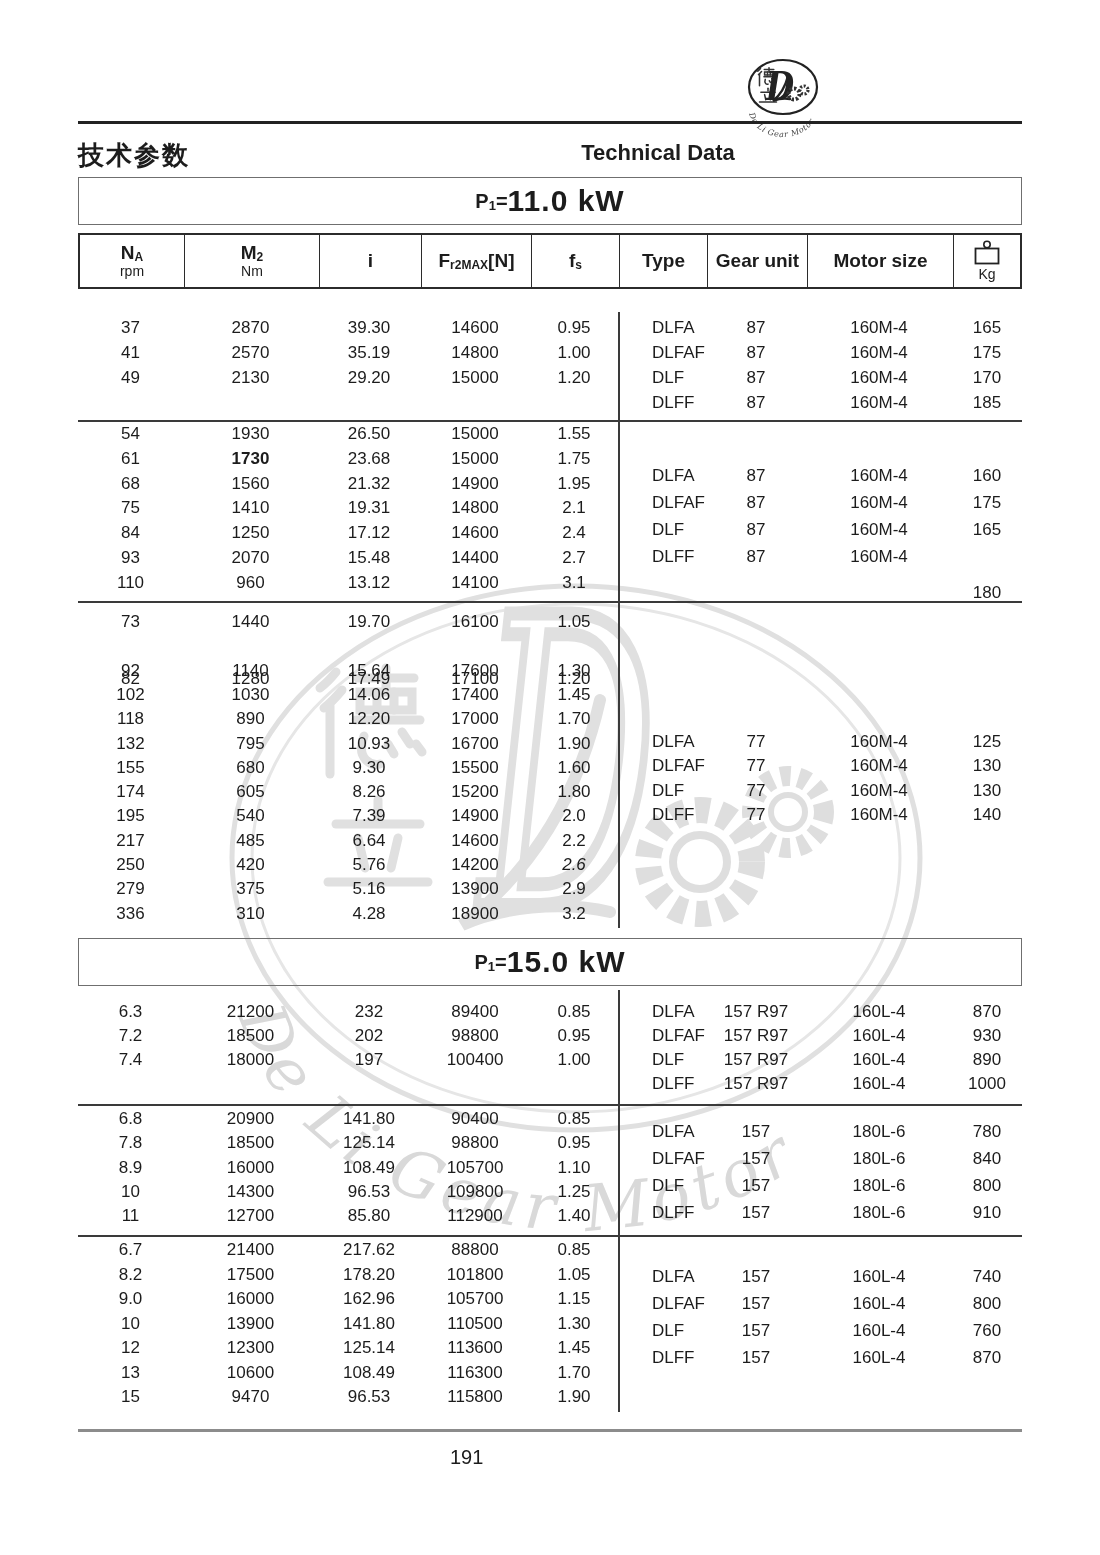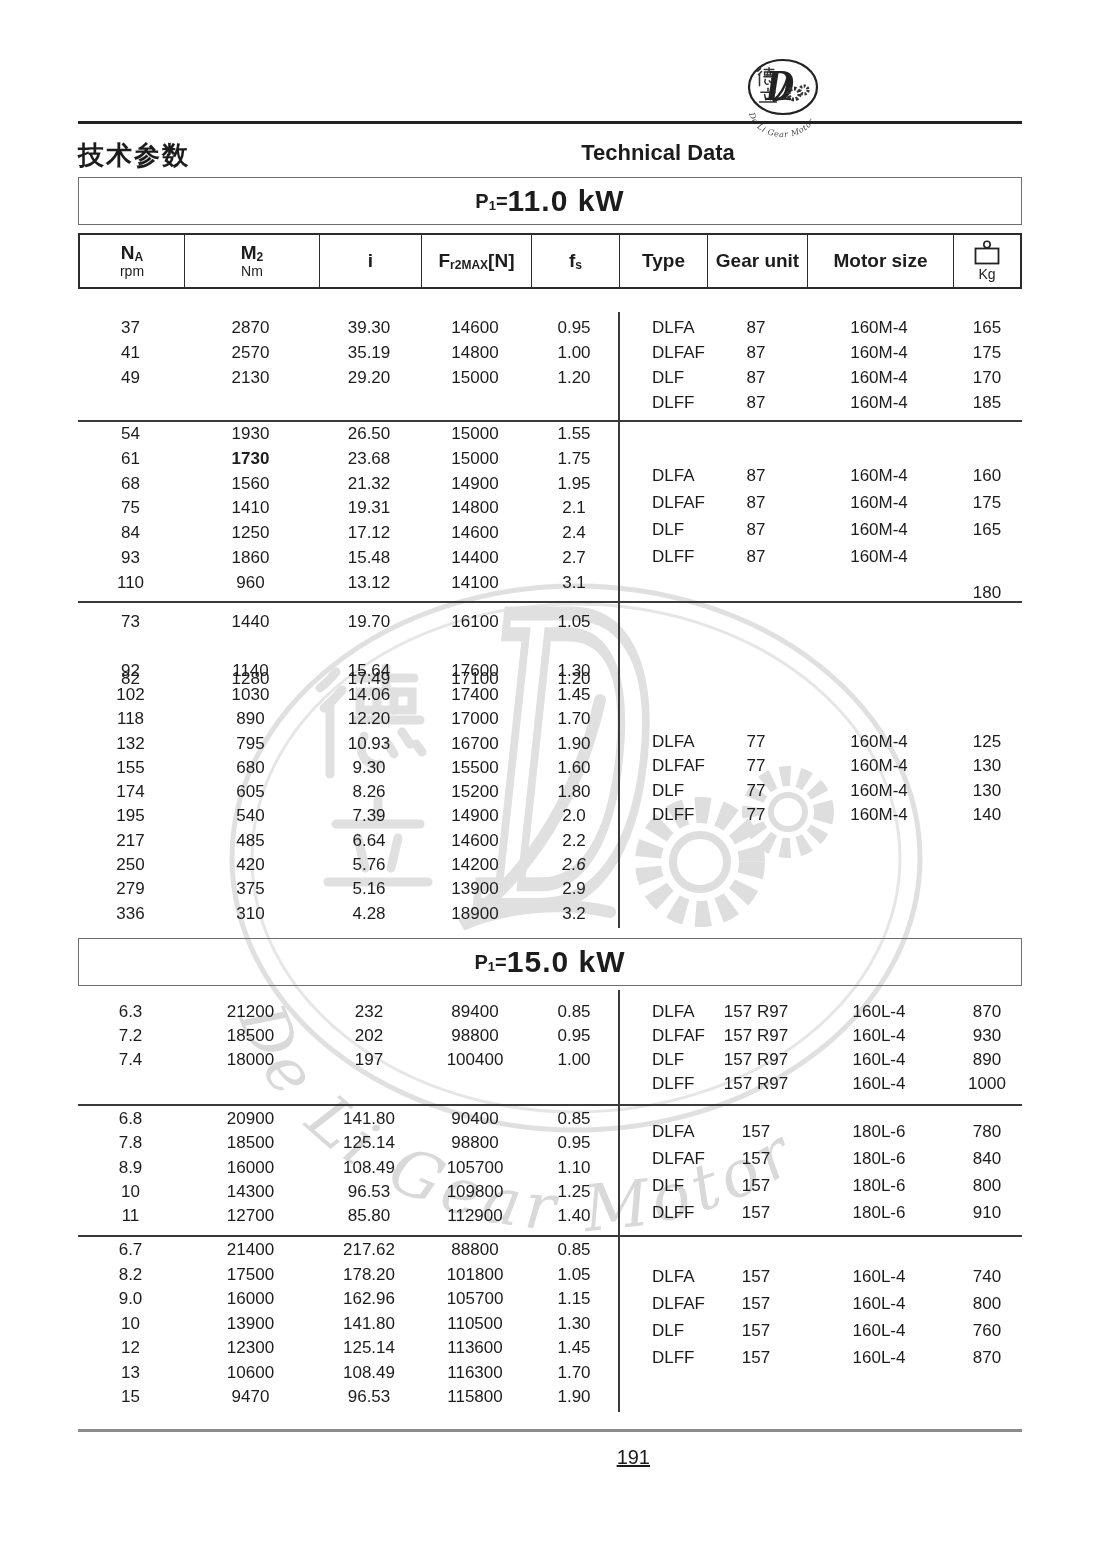--- a/index.html
+++ b/index.html
@@ -34,21 +34,21 @@
   .sub{font-size:12px;font-weight:bold;vertical-align:-2px;}
   
   #data-layer{position:absolute;left:78px;top:0;width:944px;height:1555px;}
   .drow{position:absolute;height:22px;line-height:22px;display:flex;font-size:17px;white-space:nowrap;}
   .cell{text-align:center;}
   .cell.type{text-align:left;padding-left:34px;box-sizing:border-box;}
   .hsep{position:absolute;left:0;width:944px;height:1.6px;background:#3a3a3a;}
   .vdiv{position:absolute;width:1.6px;background:#3a3a3a;}
   
   .bottom-rule{position:absolute;left:78px;top:1429px;width:944px;height:3px;background:#8c8c8c;}
-  .page-num{position:absolute;left:450px;top:1446px;width:200px;text-align:right;font-size:20px;text-decoration:underline;}
+  .page-num{position:absolute;left:450px;top:1446px;width:200px;text-align:left;font-size:20px;}
   .kg-icon{display:block;margin-bottom:1px;}
 </style>
 </head>
 <body>
 
 <div class="page">
 
   <svg id="watermark" class="layer" width="1100" height="1555" viewBox="0 0 1100 1555">
     <defs>
       <g id="glyph-de" stroke="currentColor" stroke-width="9" stroke-linecap="round" fill="none">
@@ -240,21 +240,21 @@
         </div>
         <div class="drow" style="top: 522.2px; left: 0px;">
           <span class="cell" style="width: 105px;">84</span>
           <span class="cell" style="width: 135px;">1250</span>
           <span class="cell" style="width: 102px;">17.12</span>
           <span class="cell" style="width: 110px;">14600</span>
           <span class="cell" style="width: 88px;">2.4</span>
         </div>
         <div class="drow" style="top: 547px; left: 0px;">
           <span class="cell" style="width: 105px;">93</span>
-          <span class="cell" style="width: 135px;">1860</span>
+          <span class="cell" style="width: 135px;">2070</span>
           <span class="cell" style="width: 102px;">15.48</span>
           <span class="cell" style="width: 110px;">14400</span>
           <span class="cell" style="width: 88px;">2.7</span>
         </div>
         <div class="drow" style="top: 571.8px; left: 0px;">
           <span class="cell" style="width: 105px;">110</span>
           <span class="cell" style="width: 135px;">960</span>
           <span class="cell" style="width: 102px;">13.12</span>
           <span class="cell" style="width: 110px;">14100</span>
           <span class="cell" style="width: 88px;">3.1</span>

